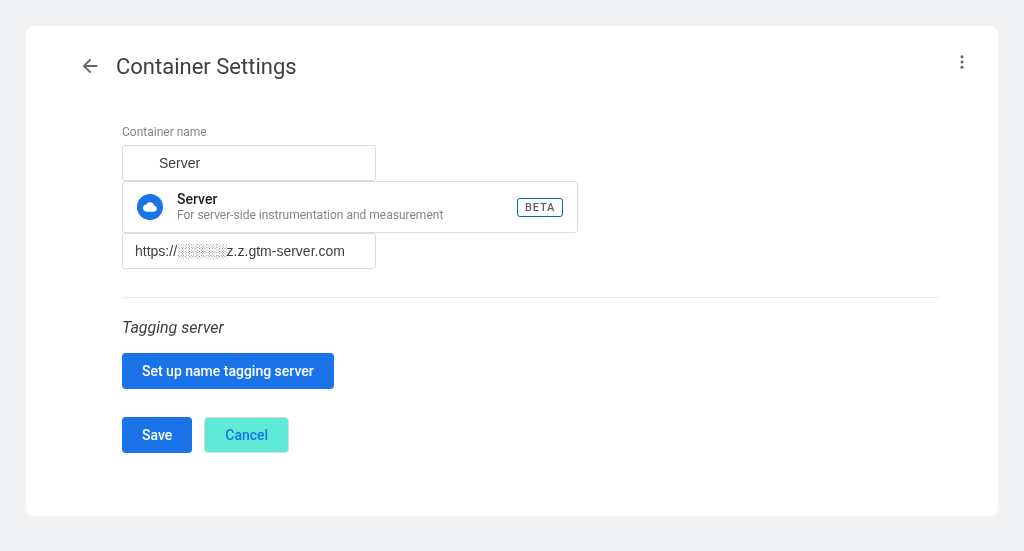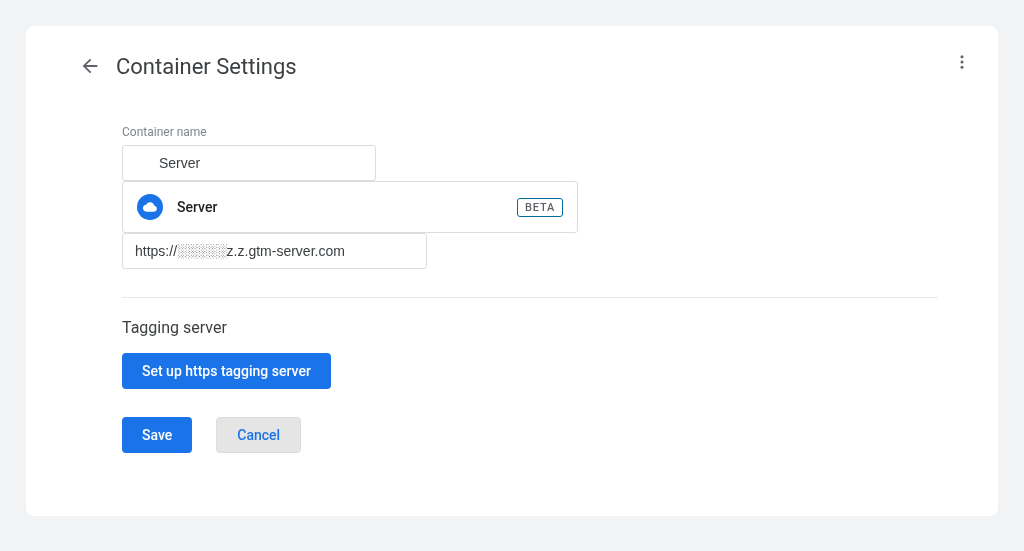--- a/index.html
+++ b/index.html
@@ -72,21 +72,21 @@
       height: 36px;
       border: 1px solid #dadce0;
       border-radius: 3px;
       padding: 0 12px 0 36px;
       font-size: 14px;
       color: #3c4043;
       outline: none;
     }
     .text-input.url {
       padding-left: 12px;
-      width: 305px;
+      width: 254px;
     }
     .platform-card {
       border: 1px solid #dadce0;
       border-radius: 3px;
       width: 456px;
       height: 52px;
       display: flex;
       align-items: center;
       padding: 0 14px;
       gap: 14px;
@@ -138,45 +138,46 @@
     .divider {
       border: none;
       border-top: 1px solid #e8eaed;
       margin: 28px 0 20px 0;
     }
     .section-title {
       font-size: 16px;
       color: #3c4043;
       font-weight: 400;
       margin-bottom: 16px;
+      font-style: italic;
     }
     .btn {
       display: inline-flex;
       align-items: center;
       justify-content: center;
       height: 36px;
       padding: 0 20px;
       border-radius: 4px;
       font-size: 14px;
       font-weight: 500;
       cursor: pointer;
       border: none;
       font-family: inherit;
     }
     .btn-primary {
       background: #1a73e8;
       color: #fff;
     }
     .btn-secondary {
-      background: #e5e5e5;
+      background: #5eead4;
       color: #1a73e8;
       border: 1px solid #dadce0;
     }
     .setup-btn { margin-bottom: 28px; }
-    .action-row { display: flex; gap: 24px; }
+    .action-row { display: flex; gap: 12px; }
   </style>
 </head>
 <body>
 
 <div class="card">
   <div class="more-btn">
     <svg viewBox="0 0 24 24">
         <circle cx="12" cy="5" r="2"></circle>
         <circle cx="12" cy="12" r="2"></circle>
         <circle cx="12" cy="19" r="2"></circle>
@@ -198,30 +199,31 @@
     <input class="text-input" type="text" value="Server" style="">
 
     <div class="platform-card">
       <div class="platform-icon">
         <svg viewBox="0 0 24 24">
             <path d="M19.35 10.04A7.49 7.49 0 0 0 12 4a7.5 7.5 0 0 0-6.65 4.04A6 6 0 0 0 6 20h13a5 5 0 0 0 .35-9.96z"></path>
           </svg>
       </div>
       <div class="platform-text">
         <div class="platform-name">Server</div>
+        <div class="platform-desc">For server-side instrumentation and measurement</div>
       </div>
       <div class="beta-badge">BETA</div>
     </div>
 
     <input class="text-input url" type="text" value="https://░░░░░z.z.gtm-server.com" style="">
 
     <hr class="divider">
 
     <div class="section-title">Tagging server</div>
-    <button class="btn btn-primary setup-btn">Set up https tagging server</button>
+    <button class="btn btn-primary setup-btn">Set up name tagging server</button>
 
     <div class="action-row">
       <button class="btn btn-primary">Save</button>
       <button class="btn btn-secondary">Cancel</button>
     </div>
 
   </div>
 </div>
 
 </body></html>

